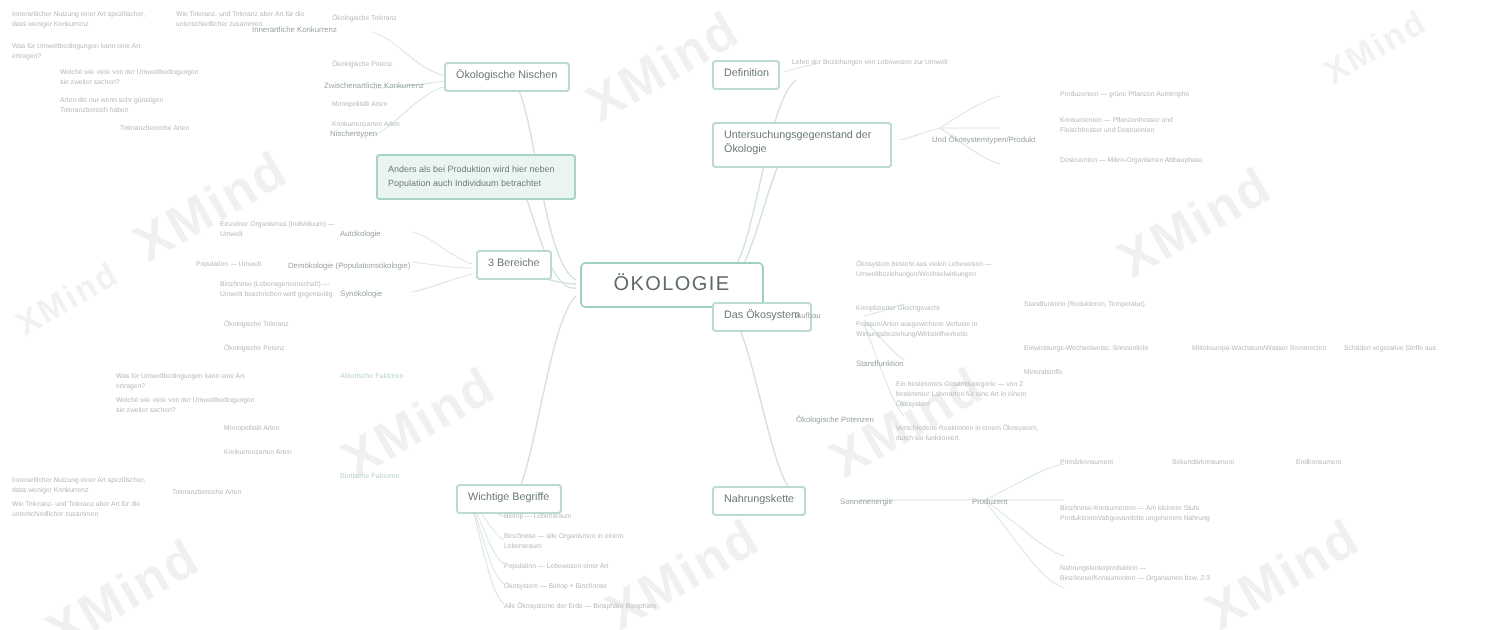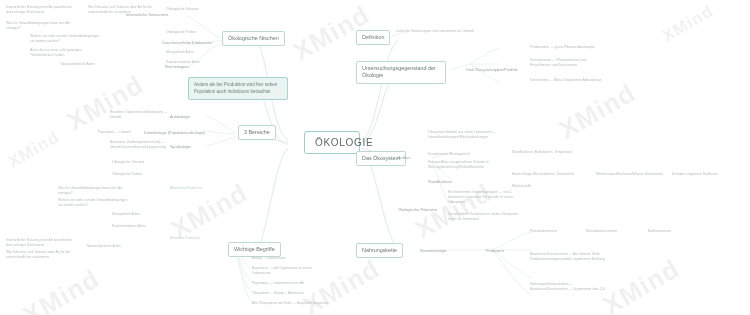--- a/index.html
+++ b/index.html
@@ -146,21 +146,21 @@
   <div class="wm" style="left:290px;top:18px;">XMind</div>
   <div class="wm" style="left:556px;top:96px;">XMind</div>
   <div class="wm" style="left:168px;top:196px;">XMind</div>
   <div class="wm" style="left:412px;top:196px;">XMind</div>
   <div class="wm" style="left:20px;top:282px;">XMind</div>
   <div class="wm" style="left:300px;top:272px;">XMind</div>
   <div class="wm" style="left:600px;top:272px;">XMind</div>
   <div class="wm sm" style="left:660px;top:14px;">XMind</div>
   <div class="wm sm" style="left:6px;top:140px;">XMind</div>
 
-  <div class="node central" style="left:304px;top:131px;width:56px;">ÖKOLOGIE</div>
+  <div class="node central" style="left:290px;top:131px;width:92px;">ÖKOLOGIE</div>
 
   <div class="node callout" style="left:188px;top:77px;width:100px;">Anders als bei Produktion wird hier neben Population auch Individuum betrachtet</div>
 
   <div class="node main" style="left:222px;top:31px;">Ökologische Nischen</div>
 
   <div class="node sub wrap" style="left:126px;top:12px;width:56px;">Innerartliche Konkurrenz</div>
   <div class="node leaf" style="left:6px;top:5px;width:74px;">Innerartlicher Nutzung einer Art spezifischer, dass weniger Konkurrenz</div>
   <div class="node leaf" style="left:88px;top:5px;width:72px;">Wie Toleranz- und Toleranz aber Art für die unterschiedlicher zusammen</div>
 
   <div class="node sub wrap" style="left:162px;top:40px;width:58px;">Zwischenartliche Konkurrenz</div>

